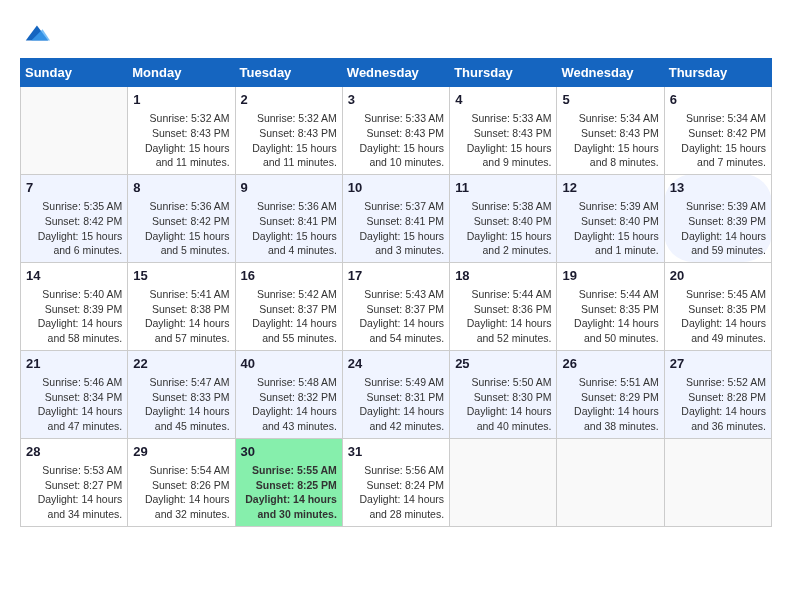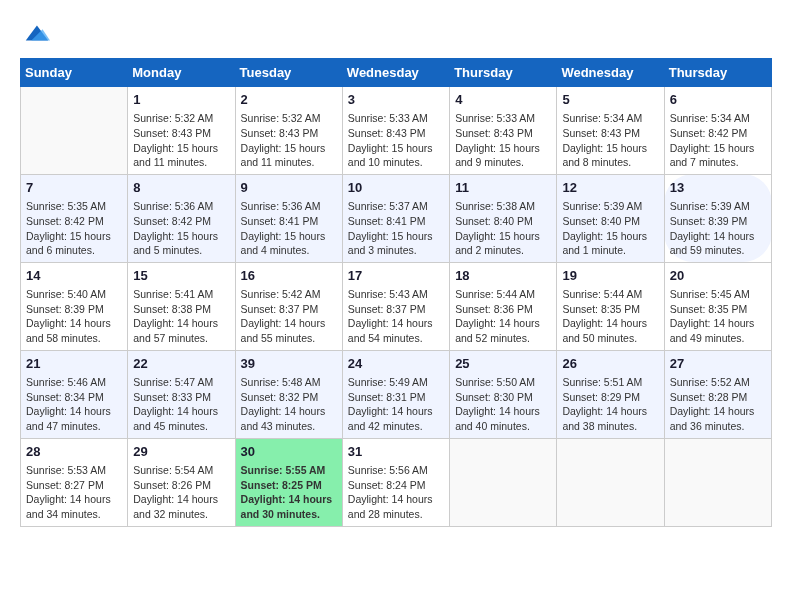--- a/index.html
+++ b/index.html
@@ -75,20 +75,21 @@
     .day-num {
       font-size: 13px;
       font-weight: bold;
       color: #1a1a2e;
       display: block;
       margin-bottom: 2px;
     }
     .day-info {
       font-size: 10.5px;
       color: #333;
+      text-align: right;
     }
     tr:nth-child(even) td { background-color: #f5f8ff; }
     tr:nth-child(odd) td { background-color: #fff; }
     .calendar thead tr th { background-color: #1565c0; }
   </style>
 </head>
 <body>
 
 <div class="header">
   <div class="logo">
@@ -280,21 +281,21 @@
 and 47 minutes.</div>
         </td>
         <td style="background-color: rgb(240, 244, 255);">
           <span class="day-num">22</span>
           <div class="day-info" style="white-space: pre-line;">Sunrise: 5:47 AM
 Sunset: 8:33 PM
 Daylight: 14 hours
 and 45 minutes.</div>
         </td>
         <td style="background-color: rgb(240, 244, 255);">
-          <span class="day-num">39</span>
+          <span class="day-num">40</span>
           <div class="day-info" style="white-space: pre-line;">Sunrise: 5:48 AM
 Sunset: 8:32 PM
 Daylight: 14 hours
 and 43 minutes.</div>
         </td>
         <td style="background-color: rgb(240, 244, 255);">
           <span class="day-num">24</span>
           <div class="day-info" style="white-space: pre-line;">Sunrise: 5:49 AM
 Sunset: 8:31 PM
 Daylight: 14 hours

